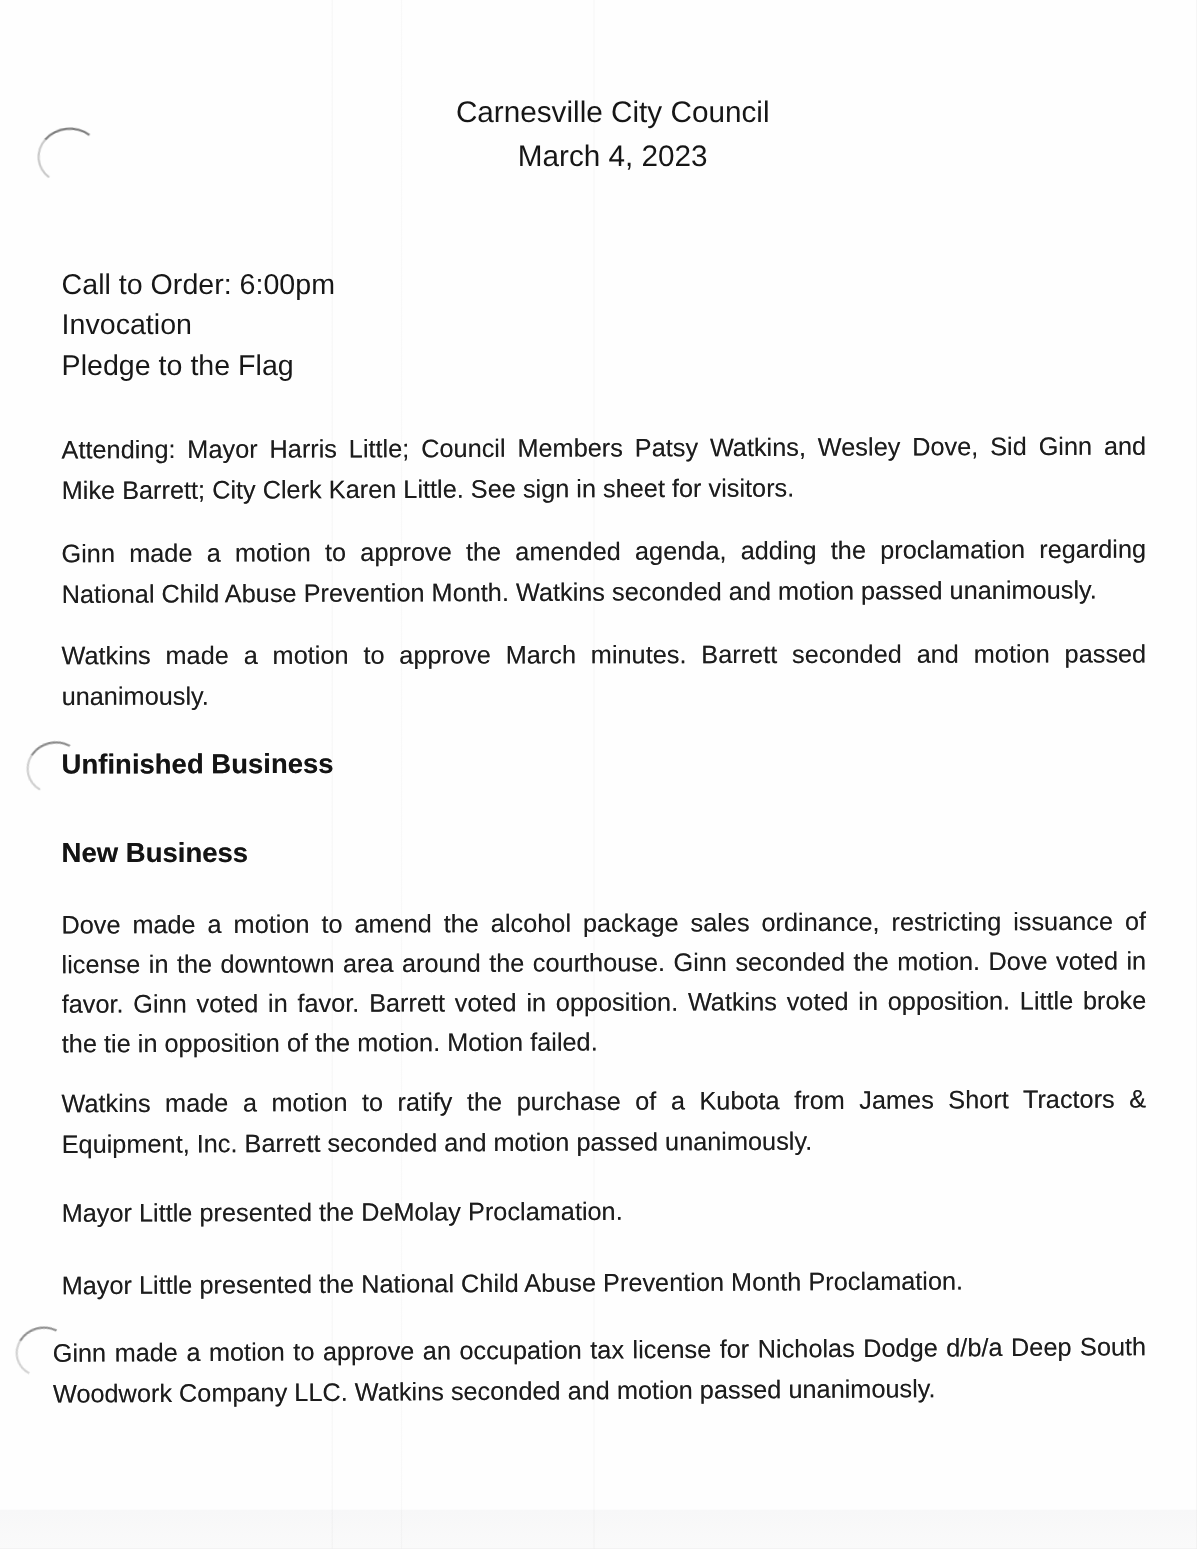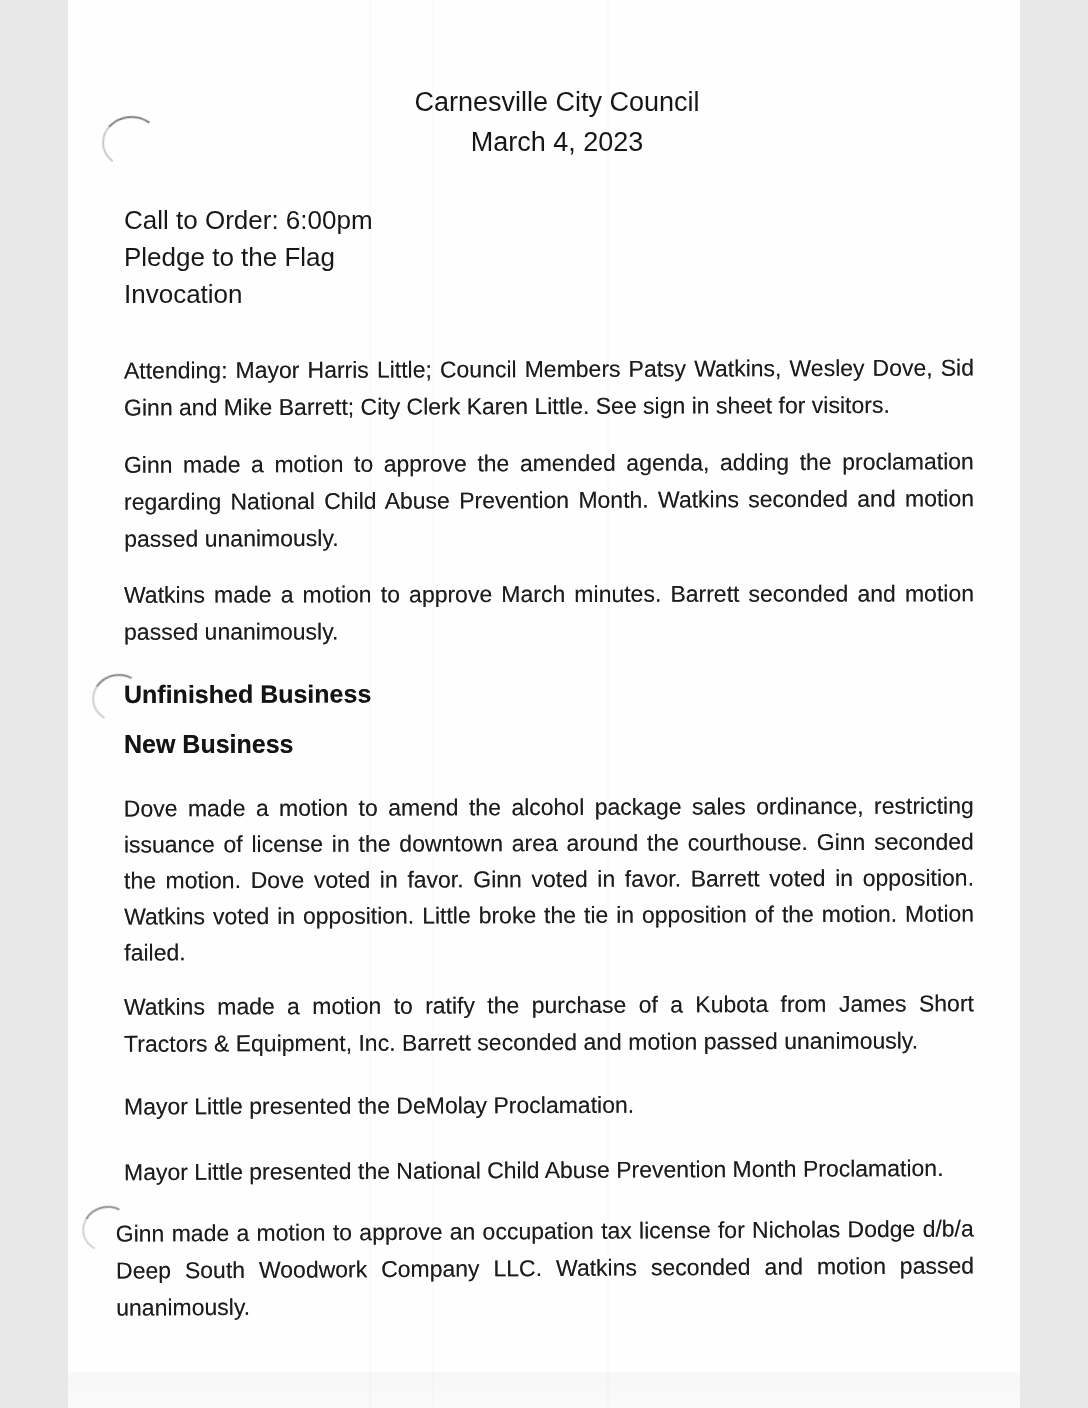--- a/index.html
+++ b/index.html
@@ -2,21 +2,21 @@
 <html><head>
 <meta charset="utf-8">
 <style>
   html, body {
     margin: 0;
     padding: 0;
     background: #e8e8e8;
   }
   .page {
     position: relative;
-    width: 952px;
+    width: 1088px;
     height: 1408px;
     margin: 0 auto;
     background:
       linear-gradient(90deg, transparent 301px, rgba(0,0,0,0.03) 302px, transparent 303px),
       linear-gradient(90deg, transparent 364px, rgba(0,0,0,0.025) 365px, transparent 366px),
       linear-gradient(90deg, transparent 539px, rgba(0,0,0,0.03) 540px, transparent 541px),
       linear-gradient(180deg, #fefefe 0px, #fefefe 1372px, #f7f7f8 1373px, #fafafa 1408px);
     overflow: hidden;
     font-family: "Liberation Sans", "DejaVu Sans", sans-serif;
     color: #1c1c1c;
@@ -27,21 +27,21 @@
   }
   .title-block {
     padding-top: 82px;
     text-align: center;
     font-size: 27px;
     line-height: 40px;
     color: #161616;
     transform: translateX(8px);
   }
   .agenda {
-    margin-top: 40px;
+    margin-top: 78px;
     font-size: 26px;
     line-height: 37px;
     color: #171717;
   }
   .para {
     margin: 0;
     margin-top: 20px;
     font-size: 23px;
     line-height: 37px;
     text-align: justify;
@@ -52,21 +52,21 @@
   }
   .heading {
     margin: 0;
     font-size: 25px;
     font-weight: bold;
     color: #141414;
     line-height: 34px;
     text-shadow: 0 0 0.5px rgba(20,20,20,0.6);
   }
   #heading-unfinished { margin-top: 26px; transform: rotate(-0.15deg); }
-  #heading-new { margin-top: 17px; }
+  #heading-new { margin-top: 48px; }
   #para-attendance { transform: rotate(-0.2deg); }
   #para-agenda-motion { transform: rotate(-0.25deg); }
   #para-march-minutes { transform: rotate(-0.1deg); }
   #para-alcohol { margin-top: 28px; transform: rotate(-0.2deg); line-height: 36px; }
   #para-kubota { margin-top: 18px; transform: rotate(-0.25deg); }
   #para-demolay { margin-top: 26px; transform: rotate(-0.2deg); }
   #para-ncap { margin-top: 28px; transform: rotate(-0.3deg); }
   #para-occupation { margin-top: 24px; transform: rotate(-0.35deg); margin-left: -8px; }
   .hole-punch {
     position: absolute;
@@ -105,22 +105,22 @@
 
   <div class="content">
 
     <header class="title-block">
       <div>Carnesville City Council</div>
       <div>March 4, 2023</div>
     </header>
 
     <section class="agenda">
       <div>Call to Order: 6:00pm</div>
+      <div>Invocation</div>
       <div>Pledge to the Flag</div>
-      <div>Invocation</div>
     </section>
 
     <p class="para first" id="para-attendance">Attending:  Mayor Harris Little; Council Members Patsy Watkins, Wesley Dove, Sid Ginn and Mike Barrett;  City Clerk Karen Little. See sign in sheet for visitors.</p>
 
     <p class="para" id="para-agenda-motion">Ginn made a motion to approve the amended agenda, adding the proclamation regarding National Child Abuse Prevention Month.  Watkins seconded and motion passed unanimously.</p>
 
     <p class="para" id="para-march-minutes">Watkins made a motion to approve March minutes. Barrett seconded and motion passed unanimously.</p>
 
     <h2 class="heading" id="heading-unfinished">Unfinished Business</h2>
 

